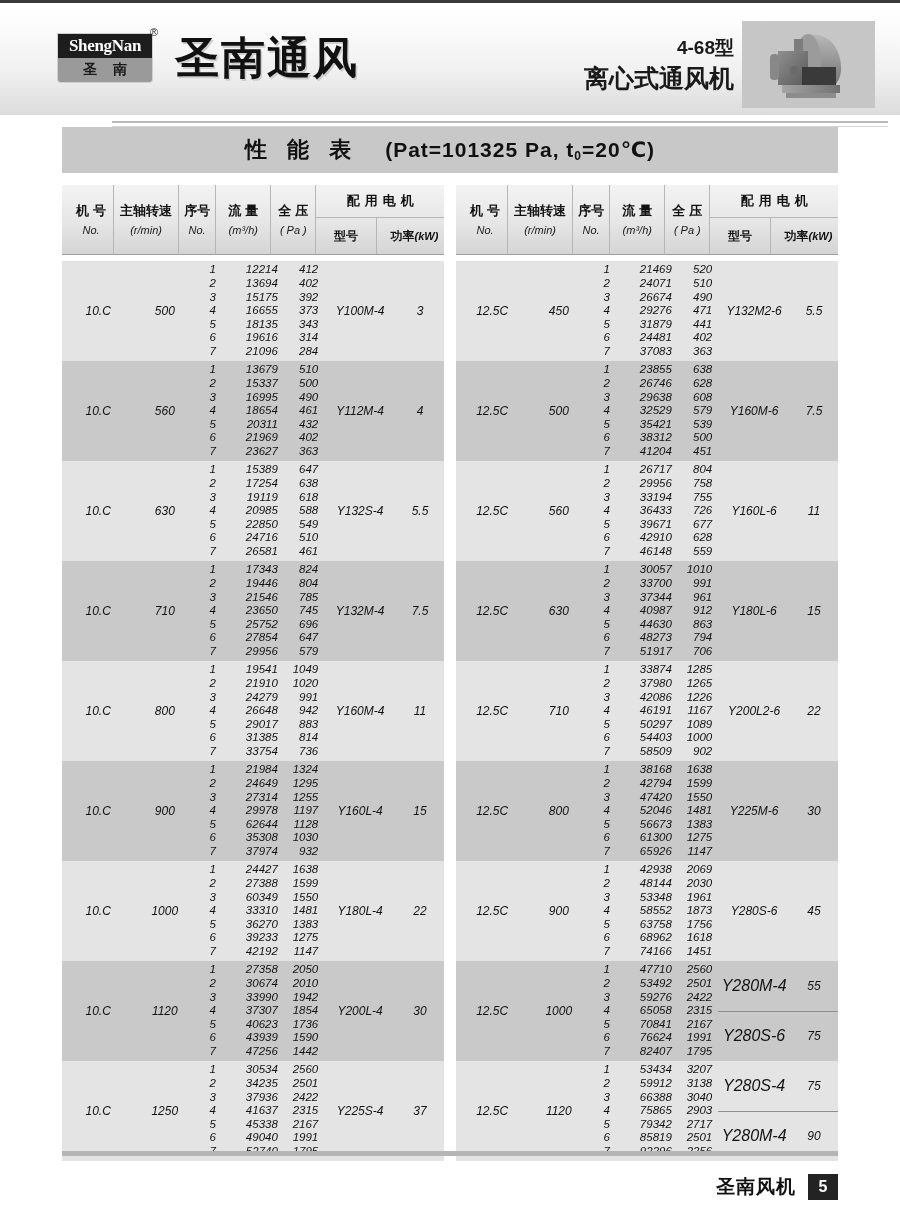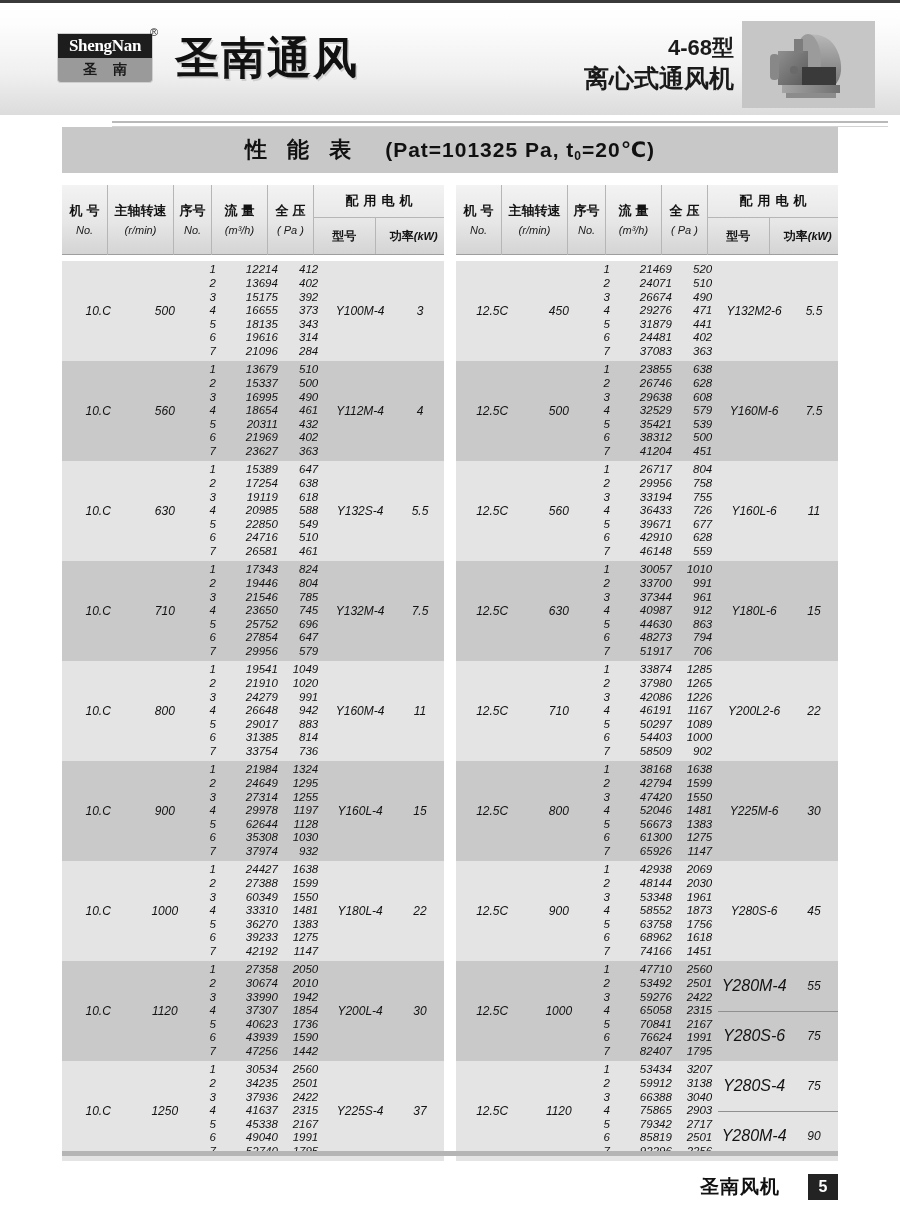--- a/index.html
+++ b/index.html
@@ -35,21 +35,21 @@
   .brand {
     position:absolute; left:175px; top:32px;
     font-size:44px; font-weight:700; color:#111;
     letter-spacing:2px; line-height:46px;
     text-shadow: 1.5px 1.5px 0 #cfcfcf;
   }
   .model-block {
     position:absolute; right:166px; top:30px; width:250px;
     text-align:right; color:#1a1a1a;
   }
-  .model-l1 { font-size:22px; font-weight:700; line-height:30px; letter-spacing:0px; }
+  .model-l1 { font-size:19px; font-weight:700; line-height:30px; letter-spacing:0px; }
   .model-l2 { font-size:25px; font-weight:700; line-height:31px; letter-spacing:0px; }
   .prod-img {
     position:absolute; right:25px; top:18px; width:133px; height:87px;
     background: linear-gradient(150deg,#d8d8d8 0%,#c2c2c2 45%,#b2b2b2 100%);
     overflow:hidden;
   }
   .rule-a { position:absolute; top:118px; left:112px; width:776px; height:2px; background:#b9b9b9; }
   .rule-b { position:absolute; top:123px; left:112px; width:776px; height:1px; background:#d3d3d3; }
 
   
@@ -63,21 +63,21 @@
   }
   .t-cn { letter-spacing:7px; }
   .t-en { font-size:21px; font-weight:700; margin-left:24px; }
   sub { font-size:12px; vertical-align:-3px; }
 
   
   .tables { position:absolute; top:185px; left:62px; width:776px; display:flex; gap:12px; }
   .tbl { width:382px; }
 
   .thead { display:flex; height:70px; border-bottom:1px solid #9e9e9e;
-           background: linear-gradient(180deg,#f3f3f3 0%,#e6e6e6 55%,#d4d4d4 100%); }
+           background: linear-gradient(180deg,#f3f3f3 0%,#e6e6e6 55%,#d4d4d4 100%); padding-left: 7px; }
   .th { display:flex; flex-direction:column; align-items:center; justify-content:center;
         border-right:1px solid #b6b6b6; height:70px; }
   .th:last-child { border-right:none; }
   .th .cn { font-size:13px; font-weight:700; color:#111; line-height:20px; }
   .th .en { font-size:11px; font-style:italic; color:#1a1a1a; line-height:18px; }
   .th .cn.sp { letter-spacing:4px; text-indent:4px; }
 
   .c-no    { width:46px; }
   .c-rpm   { width:66px; }
   .c-seq   { width:38px; }
@@ -122,21 +122,21 @@
   .motorsplit { width:130px; display:flex; flex-direction:column; height:100%; }
   .motorsplit .half { flex:1; display:flex; align-items:center; }
   .motorsplit .half:first-child { border-bottom:1px solid #8f8f8f; }
   .motorsplit .m-model { flex:1; text-align:center; font-size:16px; font-style:italic; color:#121212; }
   .motorsplit .m-kw    { width:48px; text-align:center; font-size:12px; font-style:italic; color:#121212; }
 
   
   .foot-rule { position:absolute; left:62px; top:1151px; width:776px; height:5px; background:#b5b5b5; }
   .footer { position:absolute; left:62px; top:1170px; width:776px; height:34px;
             display:flex; align-items:center; justify-content:flex-end; }
-  .foot-cn { font-size:19px; font-weight:700; color:#111; letter-spacing:1px; margin-right:28px; }
+  .foot-cn { font-size:19px; font-weight:700; color:#111; letter-spacing:1px; margin-right:12px; }
   .pagenum { width:30px; height:26px; background:#232323; color:#fff;
              font-size:16px; font-weight:700; display:flex; align-items:center; justify-content:center; }
 </style>
 </head>
 <body>
 
 <div class="page">
 
   <div class="topline"></div>
 

